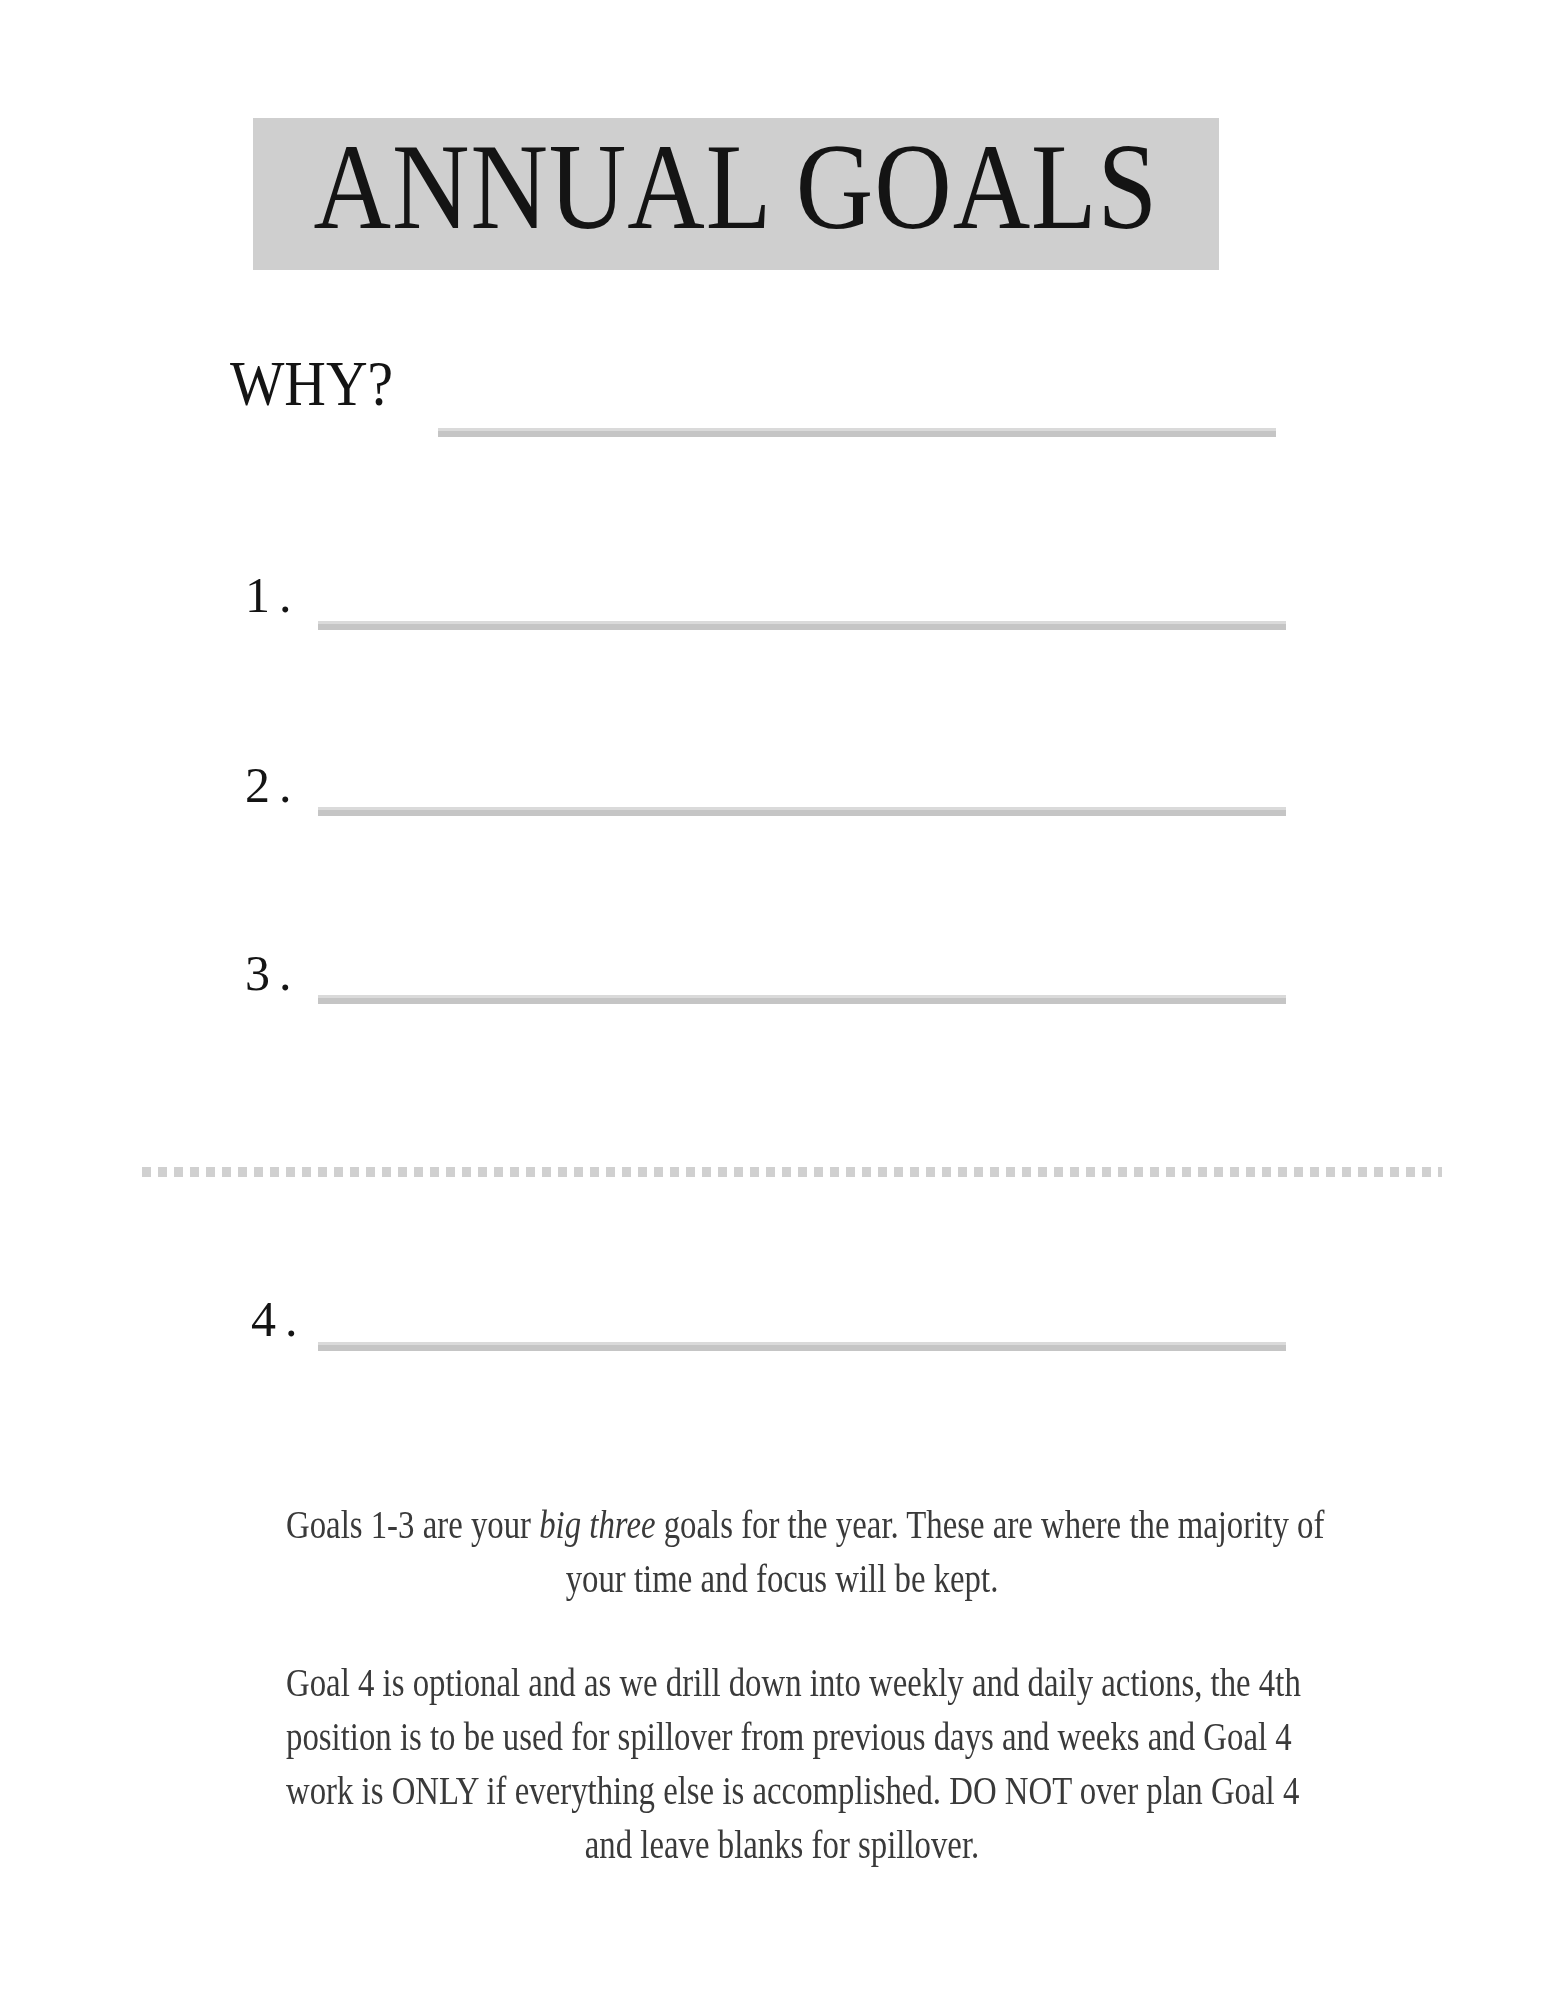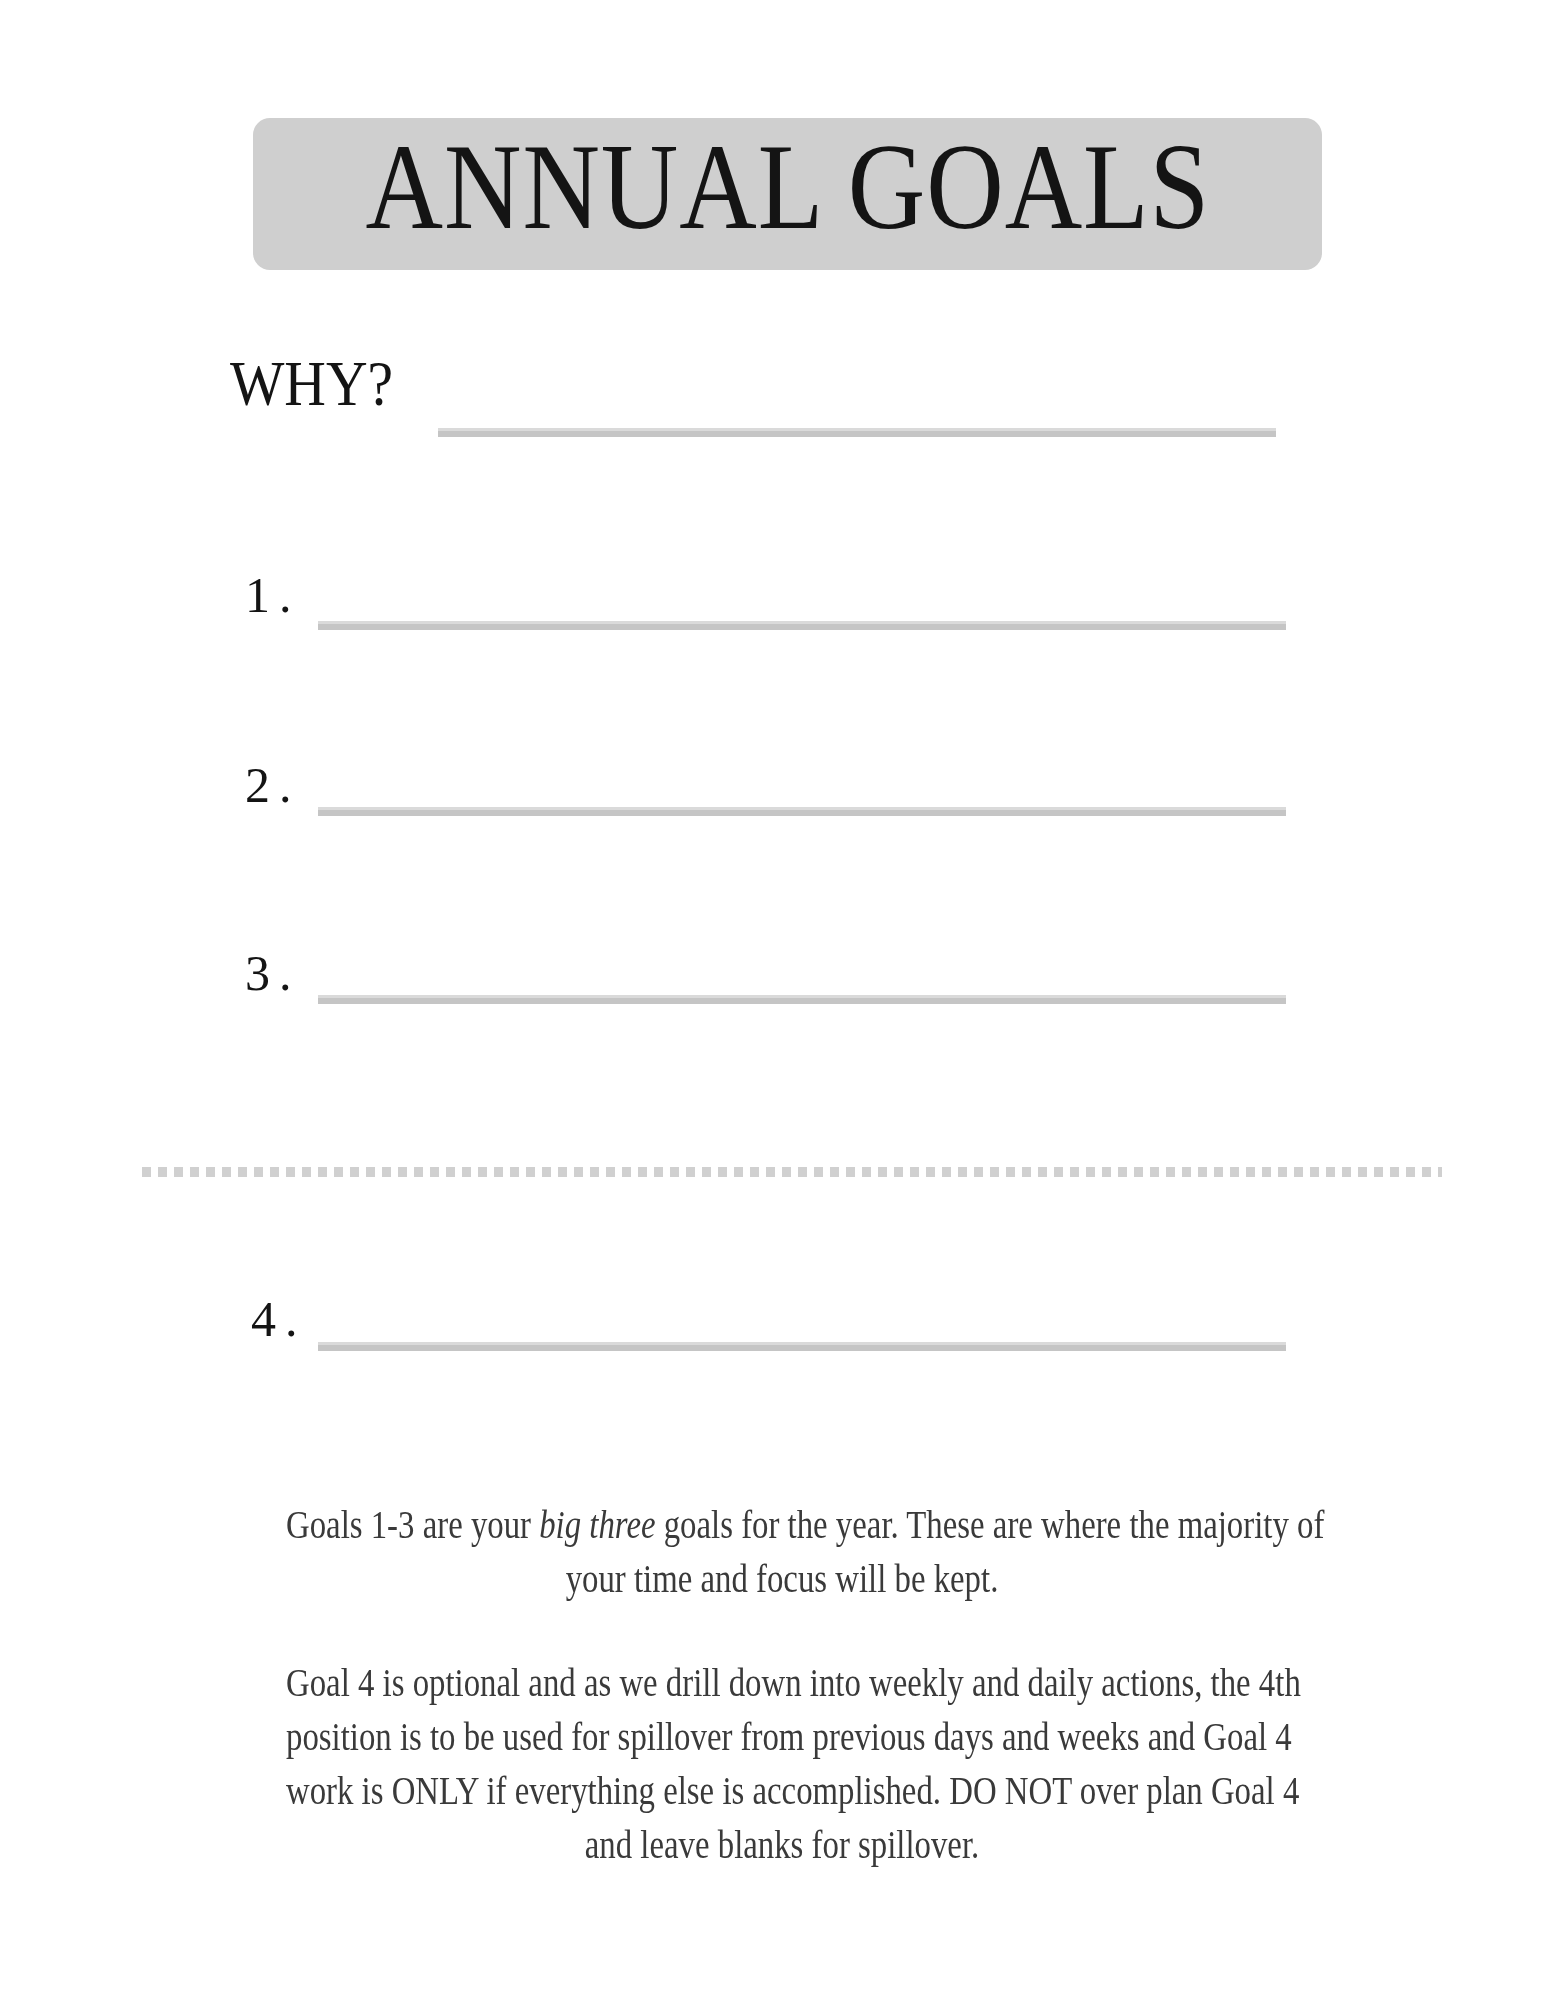--- a/index.html
+++ b/index.html
@@ -19,23 +19,23 @@
     margin: 0 auto;
     background: var(--page-bg);
     overflow: hidden;
     font-family: "Liberation Serif", serif;
   }
 
   
   .banner {
     position: absolute;
     left: 253px; top: 118px;
-    width: 1069px; height: 152px;
+    width: 966px; height: 152px;
     background: var(--banner-bg);
-    display: flex; align-items: center; justify-content: center; border-radius: 17px;
+    display: flex; align-items: center; justify-content: center;
   }
   .title {
     display: inline-block;
     font-size: 122px;
     line-height: 1;
     color: var(--ink);
     letter-spacing: 1px;
     white-space: nowrap;
     transform: translateY(-7px) scaleX(0.88);
   }

